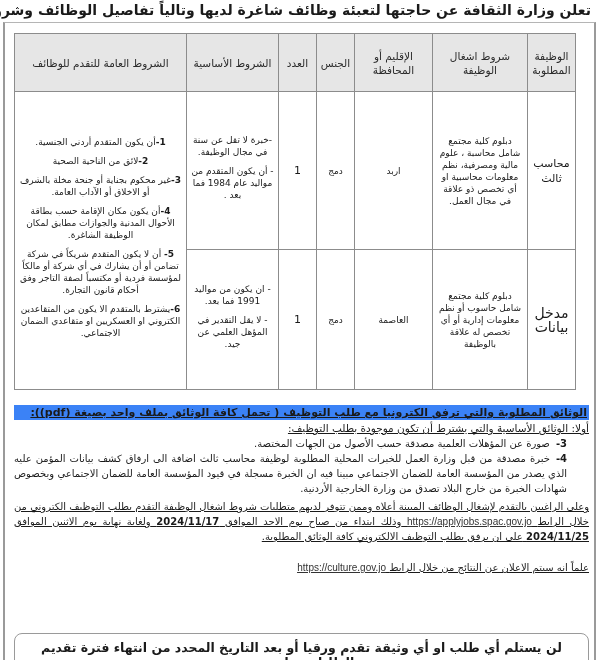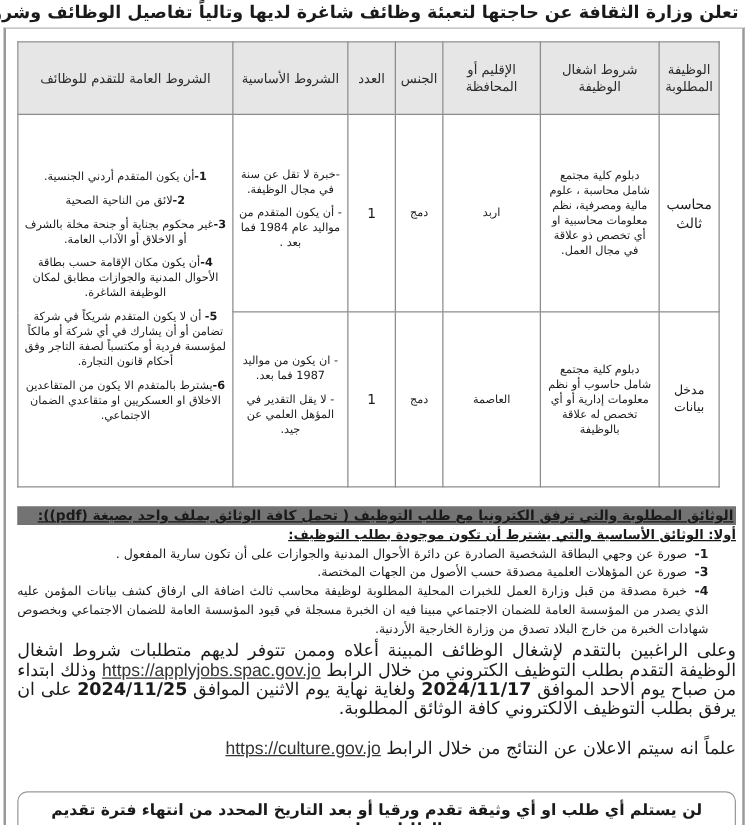--- a/index.html
+++ b/index.html
@@ -33,28 +33,28 @@
     td.basic { text-align: right; font-size: 10px; line-height: 13px; margin-left: 48px; }
     td.general { text-align: right; font-size: 8.5px; line-height: 11px; padding: 2px 4px; }
     td.general p, td.basic p { margin: 0 0 7px 0; }
     td.general p b { font-weight: bold; }
     td.cond { font-size: 9.5px; line-height: 12.5px; }
     .docs {
       position: absolute; left: 14px; right: 14px; top: 405px;
       font-size: 10.5px; line-height: 15px; text-align: right;
     }
     .docs .heading {
-      background: #737373; font-weight: bold; font-size: 11px; padding: 0 2px;
+      background: #3b82f6; font-weight: bold; font-size: 11px; padding: 0 2px;
       text-decoration: underline; display: block; margin-bottom: 1px;
     }
-    .docs .subheading { text-decoration: underline; font-weight: bold; font-size: 10.5px; }
+    .docs .subheading { text-decoration: underline; font-weight: normal; font-size: 10.5px; }
     .docs ol { margin: 0; padding: 0 22px 0 0; list-style: none; }
     .docs ol li { font-size: 10px; line-height: 15px; position: relative; }
     .docs ol li .num { font-weight: bold; margin-left: 6px; }
-    .para { font-size: 14px; line-height: 15px; text-align: justify; text-align-last: right; margin-top: 3px; }
+    .para { font-size: 10px; line-height: 15px; text-align: justify; text-align-last: right; margin-top: 3px; text-decoration: underline; }
     .para a { color: #333; text-decoration: underline; direction: ltr; unicode-bidi: embed; font-family: "Liberation Sans", sans-serif; }
     .para b { font-weight: bold; }
     .note-box {
       position: absolute; left: 14px; right: 14px; top: 633px; height: 40px;
       border: 1.5px solid #9a9a9a; border-radius: 8px;
       font-size: 12.5px; font-weight: bold; text-align: center; padding-top: 6px;
     }
   </style>
 </head>
 <body>
@@ -94,42 +94,41 @@
       <td class="basic">
         <p>-خبرة لا تقل عن سنة في مجال الوظيفة.</p>
         <p>- أن يكون المتقدم من مواليد عام 1984 فما بعد .</p>
       </td>
       <td class="general" rowspan="2">
         <p><b>1-</b><span>أن يكون المتقدم أردني الجنسية.</span></p>
         <p><b>2-</b><span>لائق من الناحية الصحية</span></p>
         <p><b>3-</b><span>غير محكوم بجناية أو جنحة مخلة بالشرف أو الاخلاق أو الآداب العامة.</span></p>
         <p><b>4-</b><span>أن يكون مكان الإقامة حسب بطاقة الأحوال المدنية والجوازات مطابق لمكان الوظيفة الشاغرة.</span></p>
         <p><b>5-</b><span> أن لا يكون المتقدم شريكاً في شركة تضامن أو أن يشارك في أي شركة أو مالكاً لمؤسسة فردية أو مكتسباً لصفة التاجر وفق أحكام قانون التجارة.</span></p>
-        <p><b>6-</b><span>يشترط بالمتقدم الا يكون من المتقاعدين الاخلاق او العسكريين او متقاعدي الضمان الاجتماعي.</span></p>
+        <p><b>6-</b><span>يشترط بالمتقدم الا يكون من المتقاعدين الكتروني او العسكريين او متقاعدي الضمان الاجتماعي.</span></p>
       </td>
     </tr>
     <tr style="height:140px">
-      <td style="font-size:10px;line-height:14px">مدخل بيانات</td>
+      <td style="font-size:14px;line-height:14px">مدخل بيانات</td>
       <td class="cond">دبلوم كلية مجتمع شامل حاسوب أو نظم معلومات إدارية أو أي تخصص له علاقة بالوظيفة</td>
       <td>العاصمة</td>
       <td>دمج</td>
       <td style="font-size:11px">1</td>
       <td class="basic" style="font-size:9px;line-height:12px">
-        <p>- ان يكون من مواليد 1987 فما بعد.</p>
+        <p>- ان يكون من مواليد 1991 فما بعد.</p>
         <p>- لا يقل التقدير في المؤهل العلمي عن جيد.</p>
       </td>
     </tr>
   </tbody>
 </table>
 
 <div class="docs">
   <span class="heading">الوثائق المطلوبة  والتي ترفق الكترونيا مع طلب التوظيف ( تحمل كافة الوثائق بملف واحد بصيغة (pdf)):</span>
   <div class="subheading">أولا: الوثائق الأساسية والتي يشترط أن تكون موجودة بطلب التوظيف:</div>
   <ol>
-    <li><span class="num">1-</span><span>صورة عن وجهي البطاقة الشخصية الصادرة عن دائرة الأحوال المدنية والجوازات على أن تكون سارية المفعول .</span></li>
     <li><span class="num">3-</span><span>صورة عن المؤهلات العلمية مصدقة حسب الأصول من الجهات المختصة.</span></li>
     <li style="text-align:justify"><span class="num">4-</span><span>خبرة مصدقة من قبل وزارة العمل للخبرات المحلية المطلوبة لوظيفة محاسب ثالث اضافة الى ارفاق كشف بيانات المؤمن عليه الذي يصدر من المؤسسة العامة للضمان الاجتماعي مبينا فيه ان الخبرة مسجلة في قيود المؤسسة العامة للضمان الاجتماعي وبخصوص شهادات الخبرة من خارج البلاد تصدق من وزارة الخارجية الأردنية.</span></li>
   </ol>
   <div class="para">
     <span>وعلى الراغبين بالتقدم لإشغال الوظائف المبينة أعلاه وممن تتوفر لديهم متطلبات شروط اشغال الوظيفة التقدم بطلب التوظيف الكتروني من خلال الرابط</span>
     <a>https://applyjobs.spac.gov.jo</a>
     <span>وذلك ابتداء من صباح يوم الاحد الموافق</span>
     <b>2024/11/17</b>
     <span>ولغاية نهاية يوم الاثنين الموافق</span>
     <b>2024/11/25</b>

